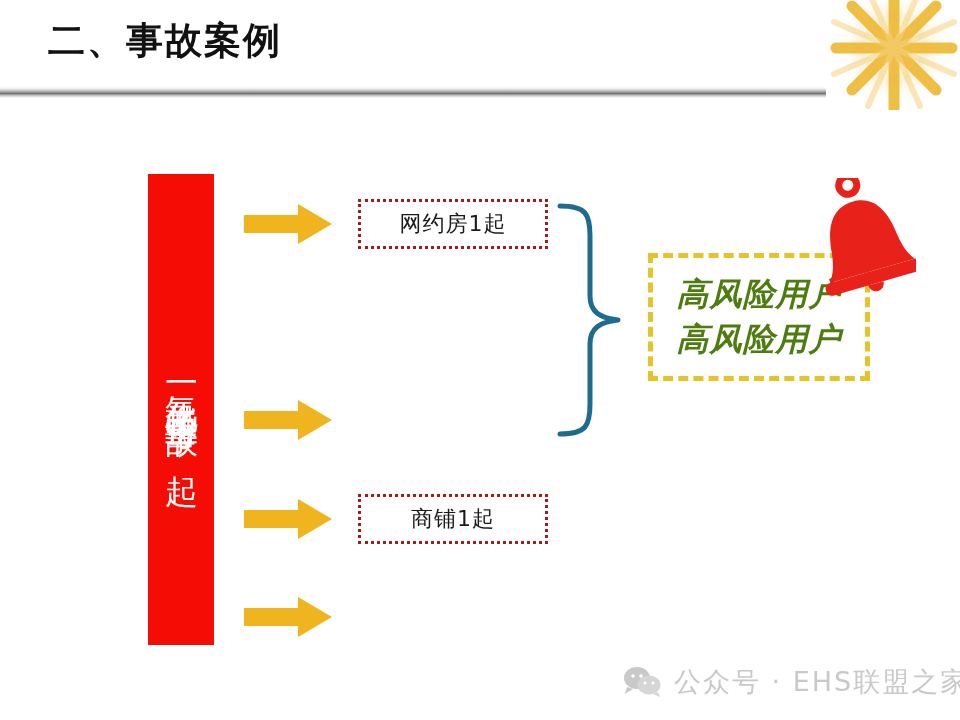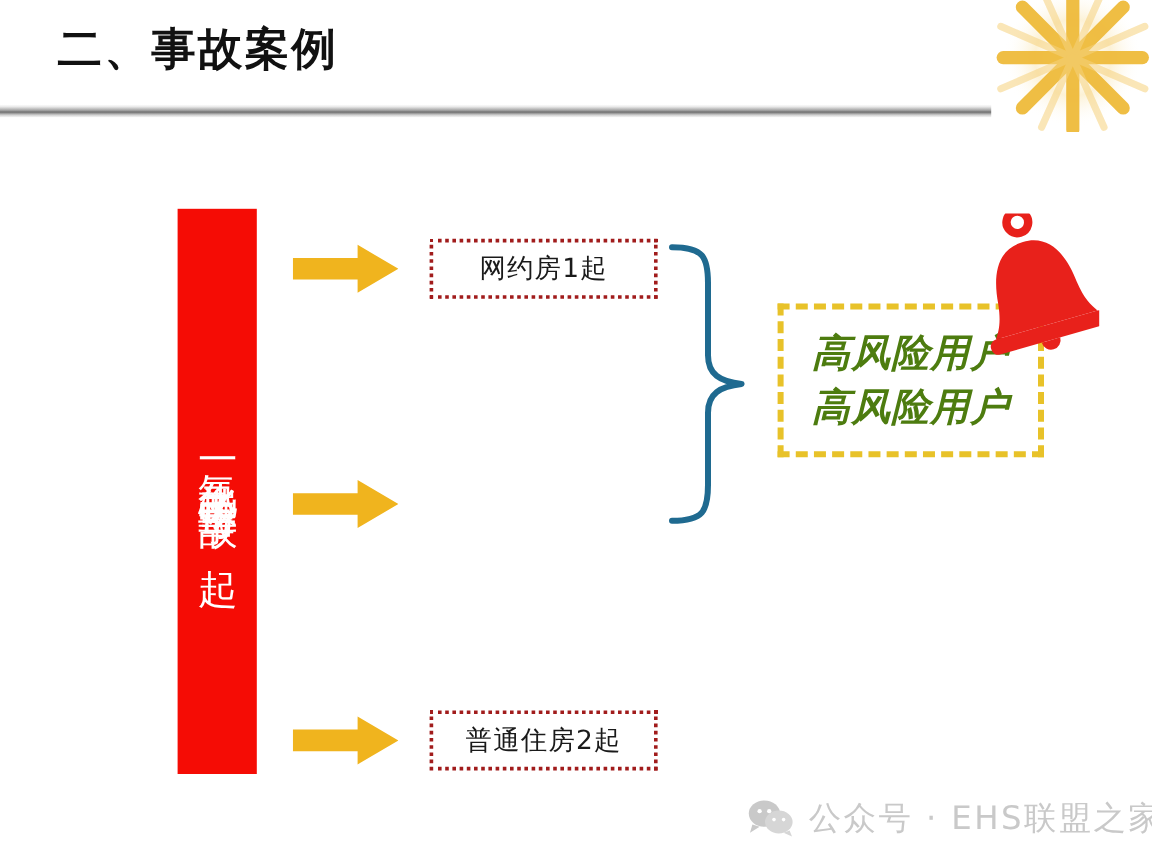--- a/index.html
+++ b/index.html
@@ -224,28 +224,33 @@
     </div>
   </div>
 
 
   <div class="row" style="top:394px">
     <svg class="arrow" viewBox="0 0 88 44">
       <path d="M0 13 H54 V2 L88 22 L54 42 V31 H0 Z" fill="#F0B41E"></path>
     </svg>
   </div>
 
+  <div class="row" style="top:493px">
+    <svg class="arrow" viewBox="0 0 88 44">
+      <path d="M0 13 H54 V2 L88 22 L54 42 V31 H0 Z" fill="#F0B41E"></path>
+    </svg>
+    <div class="chip">
+      <span class="chip-label">商铺1起</span>
+    </div>
+  </div>
 
   <div class="row" style="top:591px">
     <svg class="arrow" viewBox="0 0 88 44">
       <path d="M0 13 H54 V2 L88 22 L54 42 V31 H0 Z" fill="#F0B41E"></path>
     </svg>
-    <div class="chip">
-      <span class="chip-label">普通住房2起</span>
-    </div>
   </div>
 
   <div class="brace">
     <svg viewBox="0 0 86 240" width="86" height="240">
       <path d="M4 6 C30 6 34 14 34 36 L34 96 C34 112 44 118 62 120
                C44 122 34 128 34 144 L34 204 C34 226 30 234 4 234" fill="none" stroke="#1F6A90" stroke-width="5" stroke-linecap="round" stroke-linejoin="round"></path>
     </svg>
   </div>
 
   <div class="callout">

